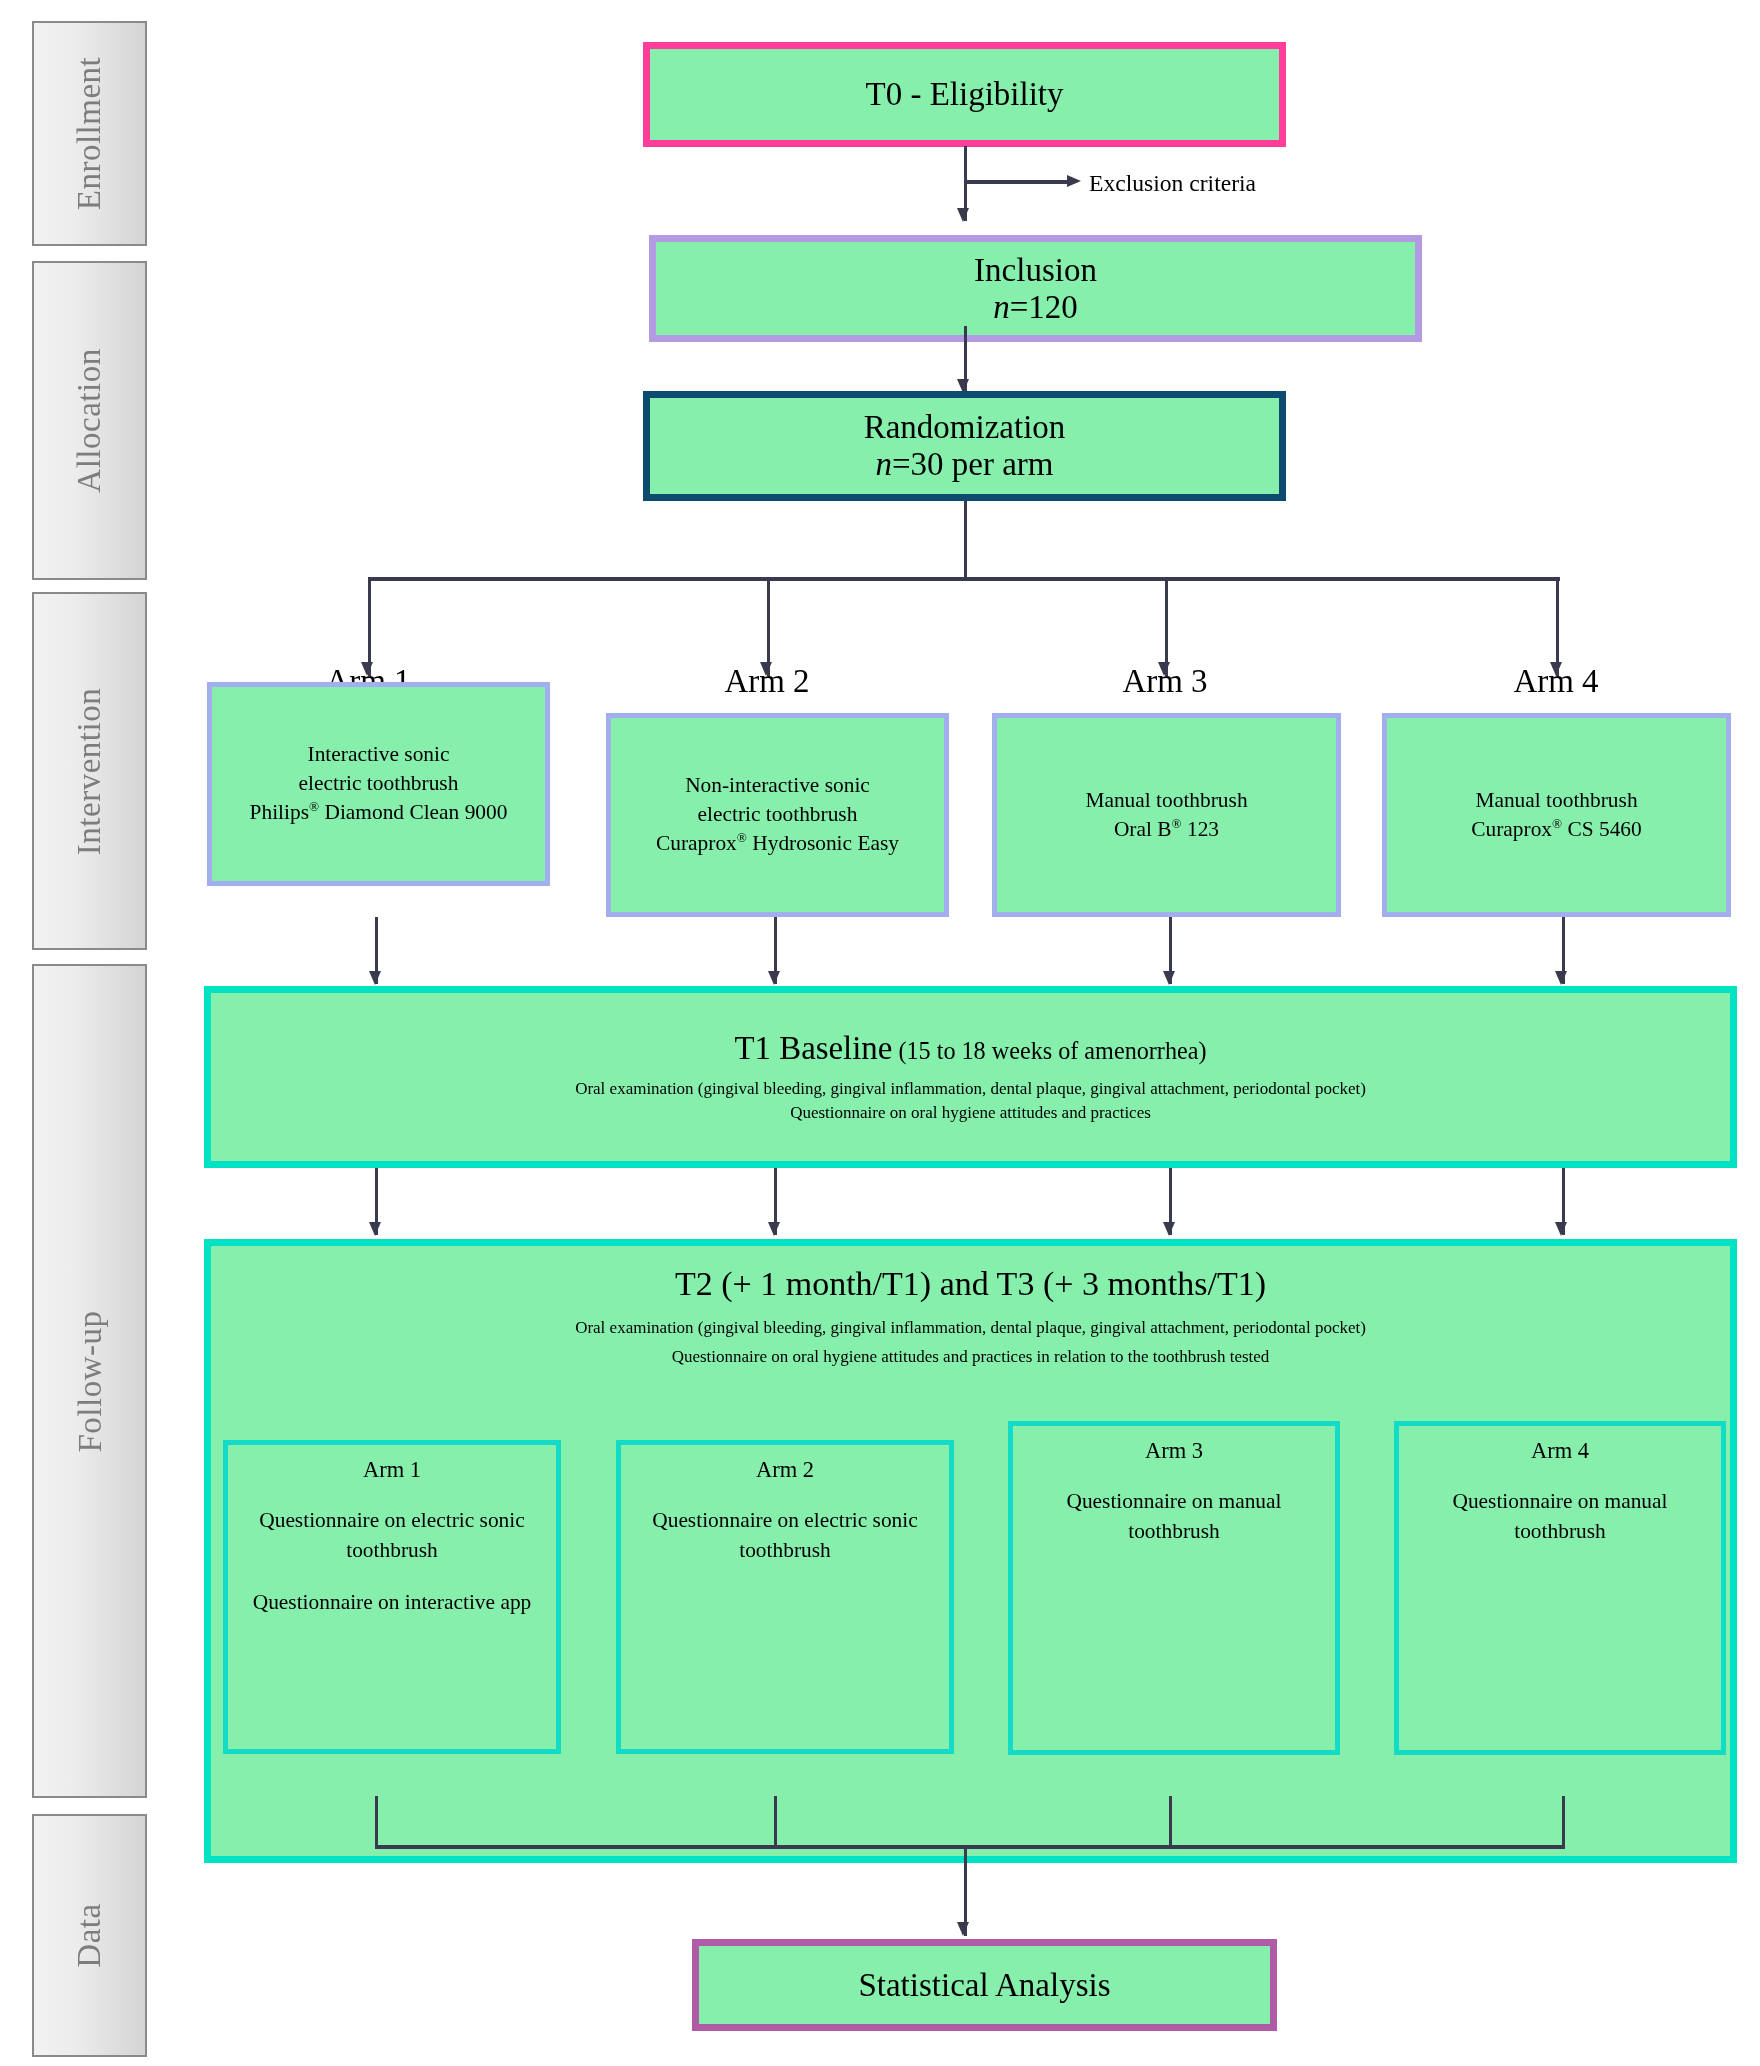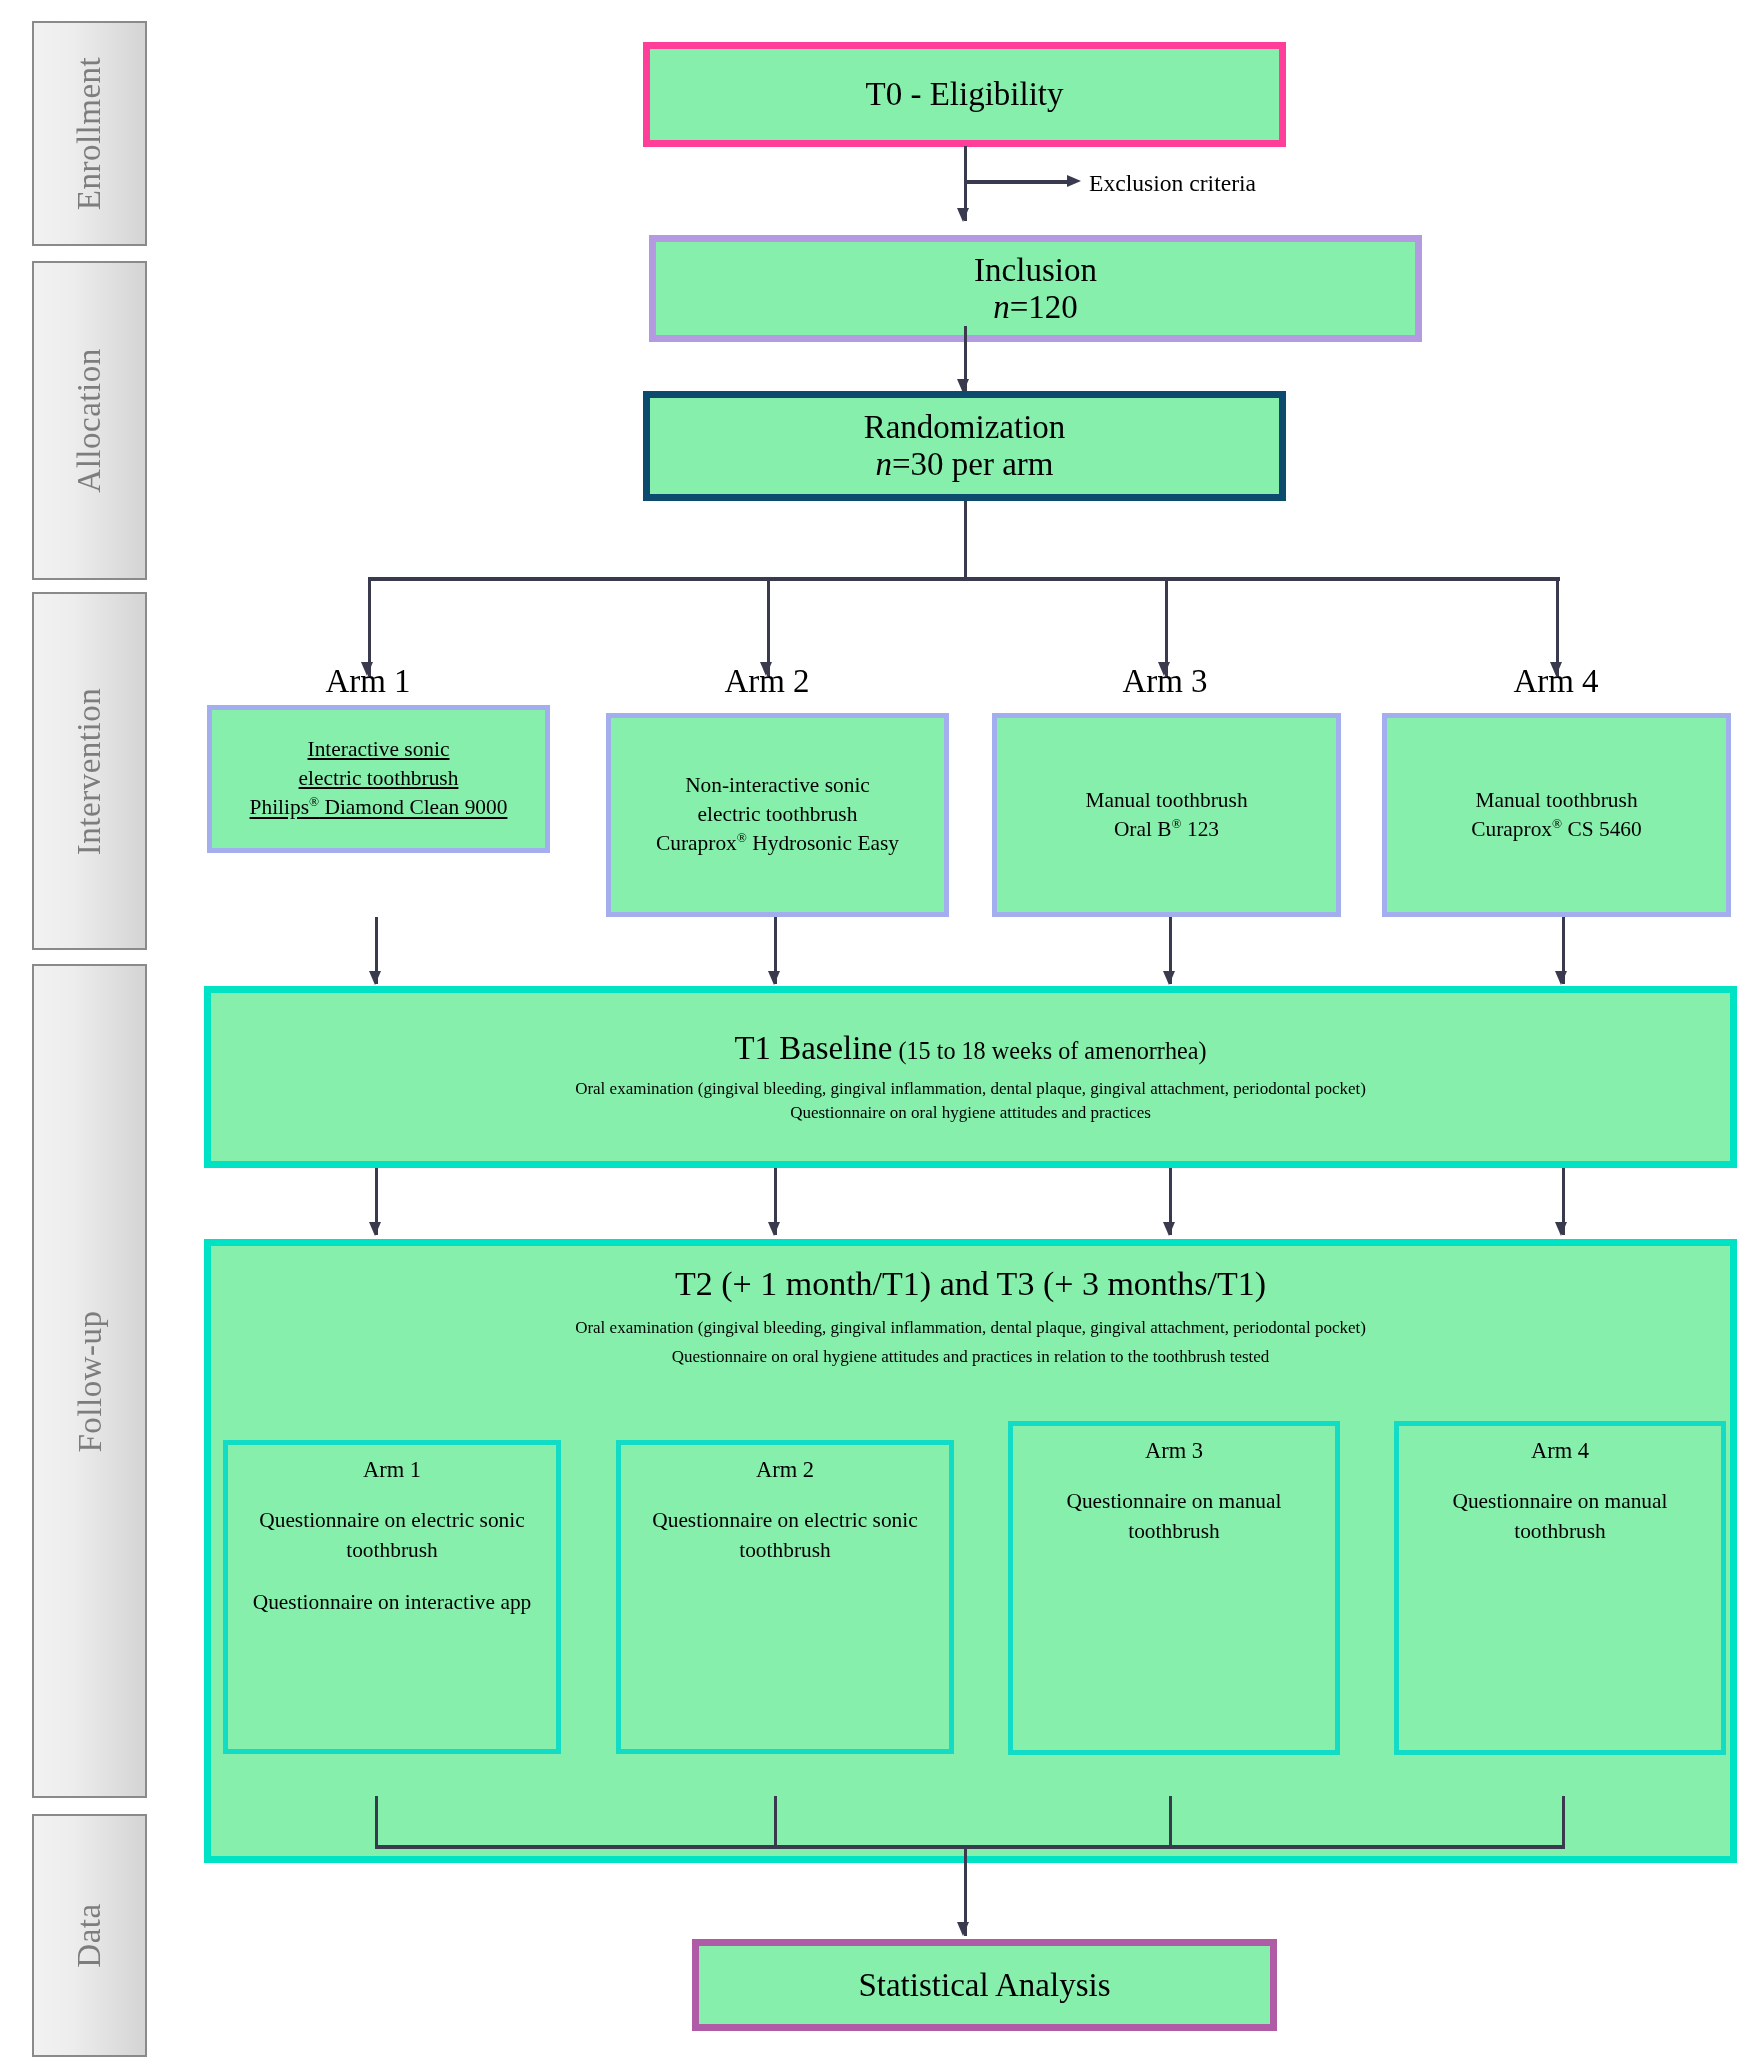--- a/index.html
+++ b/index.html
@@ -172,21 +172,21 @@
   <div class="arm-caption" style="left:606px;top:665px;width:322px;">
     <span>Arm 2</span>
   </div>
   <div class="arm-caption" style="left:1004px;top:665px;width:322px;">
     <span>Arm 3</span>
   </div>
   <div class="arm-caption" style="left:1395px;top:665px;width:322px;">
     <span>Arm 4</span>
   </div>
 
-  <div class="box bx-armblue" style="left:207px;top:705px;width:343px;height:148px;padding:0 9.7px;text-decoration:underline;">
+  <div class="box bx-armblue" style="left:207px;top:682px;width:343px;height:204px;padding:0 9.7px;">
     <div class="t-small">Interactive sonic</div>
     <div class="t-small">electric toothbrush</div>
     <div class="t-small">
       <span>Philips</span><span class="reg">®</span><span> Diamond Clean 9000</span>
     </div>
   </div>
 
   <div class="box bx-armblue" style="left:606px;top:713px;width:343px;height:204px;padding:0 9.7px;">
     <div class="t-small">Non-interactive sonic</div>
     <div class="t-small">electric toothbrush</div>

